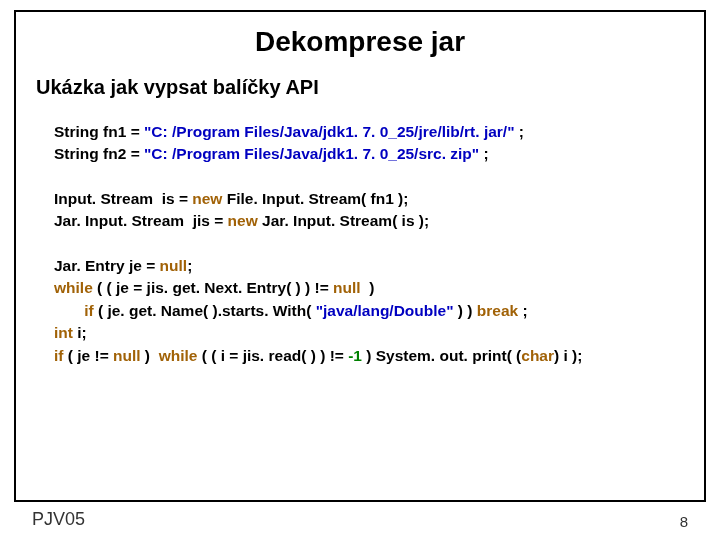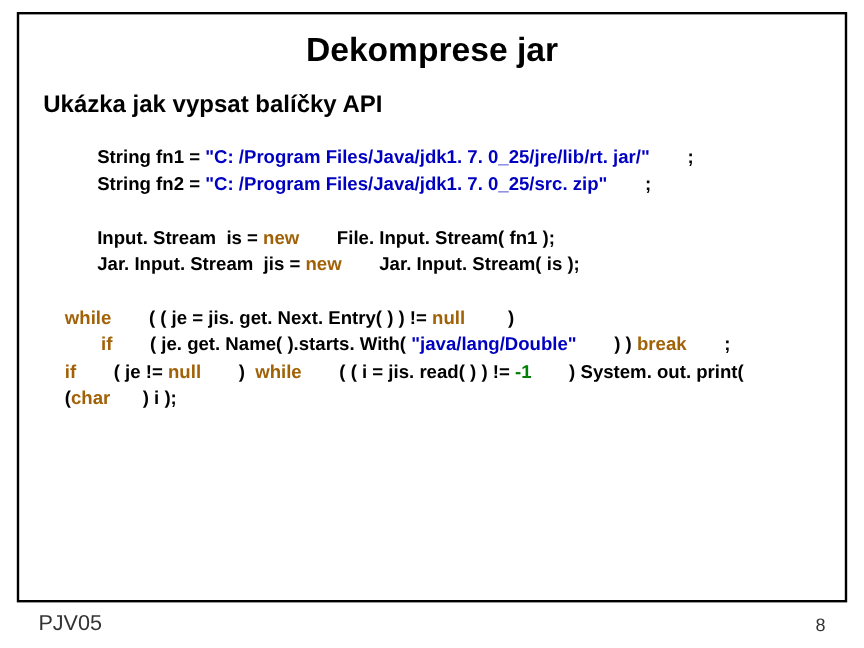--- a/index.html
+++ b/index.html
@@ -44,21 +44,21 @@
     line-height: 1.45;
     padding-left: 18px;
   }
   .codeblock p {
     margin: 0;
     white-space: pre-wrap;
   }
   .kw-red { color: #a16207; font-weight: bold; }
   .str-blue { color: #0000c0; font-weight: bold; }
   .kw-green { color: #008000; font-weight: bold; }
-  .bold { font-weight: bold; margin-left: 27px; }
+  .bold { font-weight: bold; }
   .footer-left {
     position: absolute;
     left: 32px;
     bottom: 10px;
     font-size: 18px;
     color: #333;
   }
   .footer-right {
     position: absolute;
     right: 32px;
@@ -80,22 +80,24 @@
       <p><span class="bold">String fn1 = </span><span class="str-blue">"C: /Program Files/Java/jdk1. 7. 0_25/jre/lib/rt. jar/"</span><span class="bold"> ;</span></p>
       <p><span class="bold">String fn2 = </span><span class="str-blue">"C: /Program Files/Java/jdk1. 7. 0_25/src. zip"</span><span class="bold"> ;</span></p>
 
       <div class="gap"></div>
 
       <p><span class="bold">Input. Stream  is = </span><span class="kw-red">new</span><span class="bold"> File. Input. Stream( fn1 );</span></p>
       <p><span class="bold">Jar. Input. Stream  jis = </span><span class="kw-red">new</span><span class="bold"> Jar. Input. Stream( is );</span></p>
 
       <div class="gap"></div>
 
+      <p><span class="bold">Jar. Entry je = </span><span class="kw-red">null</span><span class="bold">;</span></p>
       <p><span class="kw-red">while</span><span class="bold"> ( ( je = jis. get. Next. Entry( ) ) != </span><span class="kw-red">null</span><span class="bold">  )</span></p>
       <p><span class="kw-red">       if</span><span class="bold"> ( je. get. Name( ).starts. With( </span><span class="str-blue">"java/lang/Double"</span><span class="bold"> ) ) </span><span class="kw-red">break</span><span class="bold"> ;</span></p>
+      <p><span class="kw-red">int</span><span class="bold"> i;</span></p>
       <p><span class="kw-red">if</span><span class="bold"> ( je != </span><span class="kw-red">null</span><span class="bold"> )  </span><span class="kw-red">while</span><span class="bold"> ( ( i = jis. read( ) ) != </span><span class="kw-green">-1</span><span class="bold"> ) System. out. print( (</span><span class="kw-red">char</span><span class="bold">) i );</span></p>
 
       <div class="gap"></div>
 
     </div>
   </div>
 
   <div class="footer-left">PJV05</div>
   <div class="footer-right">8</div>
 </div>

